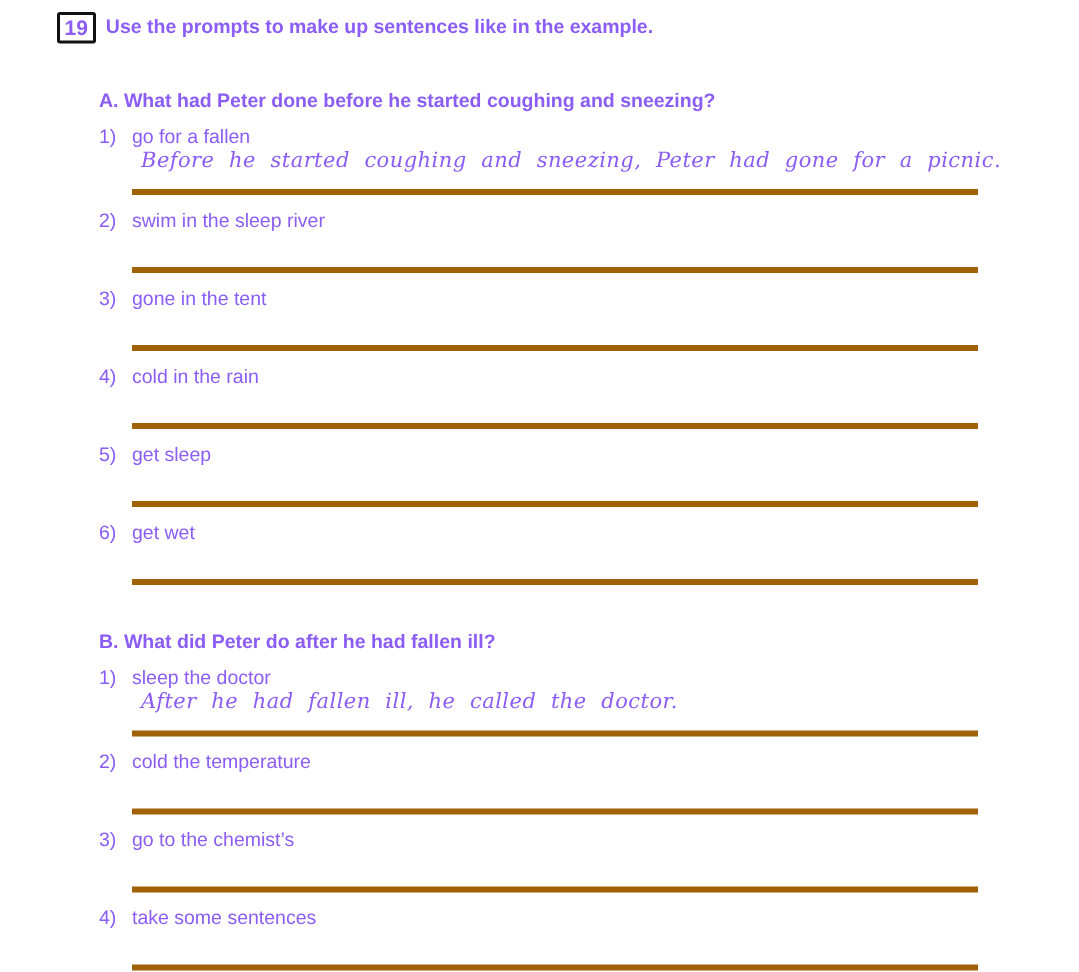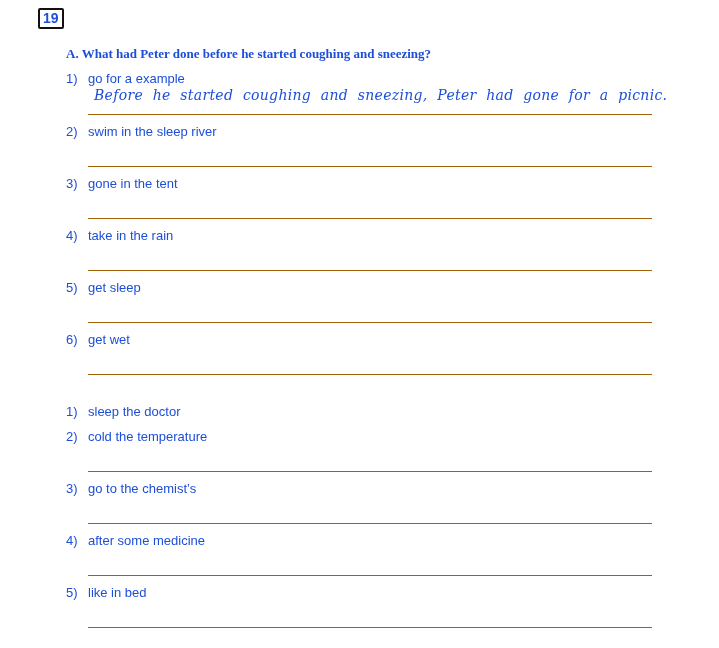--- a/index.html
+++ b/index.html
@@ -6,21 +6,21 @@
     margin: 0;
     padding: 0;
     background: #ffffff;
   }
   .page {
     position: relative;
     width: 719px;
     height: 648px;
     background: #ffffff;
     font-family: "Liberation Sans", sans-serif;
-    color: #1d4ed8;
+    color: #8b5cf6;
     box-sizing: border-box;
     padding-top: 8px;
     overflow: hidden;
   }
   .exercise-header {
     display: flex;
     align-items: flex-start;
     padding-left: 38px;
     padding-right: 40px;
   }
@@ -40,38 +40,37 @@
     font-size: 13px;
     line-height: 20px;
   }
   .content {
     margin-left: 66px;
     margin-right: 67px;
   }
   .section-heading {
     font-weight: bold;
     font-size: 13px;
-    margin-top: 17px;
+    margin-top: 30px;
     margin-bottom: 6px;
-    font-family: Liberation Serif, serif;
   }
   .section-b { margin-top: 28px; }
   .item { margin-top: 8px; }
   .prompt-row {
     font-size: 13px;
     line-height: 17px;
     display: flex;
   }
   .item-num {
     flex: 0 0 22px;
   }
   .prompt { flex: 1; }
   .answer-line {
     margin-left: 22px;
-    border-bottom: 1px solid #a16207;
+    border-bottom: 4px solid #a16207;
     min-height: 27px;
     display: flex;
     align-items: flex-end;
     padding-bottom: 11px;
     box-sizing: border-box;
   }
   .answer {
     font-family: "DejaVu Serif", serif;
     font-style: italic;
     font-size: 14px;
@@ -81,31 +80,32 @@
     white-space: nowrap;
   }
 </style>
 </head>
 <body>
 
 <div class="page">
 
   <div class="exercise-header">
     <span class="ex-num-box">19</span>
+    <span class="instruction">Use the prompts to make up sentences like in the example.</span>
   </div>
 
   <div class="content">
 
     <div class="section section-a">
       <div class="section-heading">A. What had Peter done before he started coughing and sneezing?</div>
 
       <div class="item">
         <div class="prompt-row">
           <span class="item-num">1)</span>
-          <span class="prompt">go for a example</span>
+          <span class="prompt">go for a fallen</span>
         </div>
         <div class="answer-line">
           <span class="answer">Before he started coughing and sneezing, Peter had gone for a picnic.</span>
         </div>
       </div>
 
       <div class="item">
         <div class="prompt-row">
           <span class="item-num">2)</span>
           <span class="prompt">swim in the sleep river</span>
@@ -121,21 +121,21 @@
           <span class="prompt">gone in the tent</span>
         </div>
         <div class="answer-line">
           <span class="answer"></span>
         </div>
       </div>
 
       <div class="item">
         <div class="prompt-row">
           <span class="item-num">4)</span>
-          <span class="prompt">take in the rain</span>
+          <span class="prompt">cold in the rain</span>
         </div>
         <div class="answer-line">
           <span class="answer"></span>
         </div>
       </div>
 
       <div class="item">
         <div class="prompt-row">
           <span class="item-num">5)</span>
           <span class="prompt">get sleep</span>
@@ -150,26 +150,30 @@
           <span class="item-num">6)</span>
           <span class="prompt">get wet</span>
         </div>
         <div class="answer-line">
           <span class="answer"></span>
         </div>
       </div>
     </div>
 
     <div class="section section-b">
+      <div class="section-heading">B. What did Peter do after he had fallen ill?</div>
 
       <div class="item">
         <div class="prompt-row">
           <span class="item-num">1)</span>
           <span class="prompt">sleep the doctor</span>
         </div>
+        <div class="answer-line">
+          <span class="answer">After he had fallen ill, he called the doctor.</span>
+        </div>
       </div>
 
       <div class="item">
         <div class="prompt-row">
           <span class="item-num">2)</span>
           <span class="prompt">cold the temperature</span>
         </div>
         <div class="answer-line">
           <span class="answer"></span>
         </div>
@@ -181,21 +185,21 @@
           <span class="prompt">go to the chemist’s</span>
         </div>
         <div class="answer-line">
           <span class="answer"></span>
         </div>
       </div>
 
       <div class="item">
         <div class="prompt-row">
           <span class="item-num">4)</span>
-          <span class="prompt">after some medicine</span>
+          <span class="prompt">take some sentences</span>
         </div>
         <div class="answer-line">
           <span class="answer"></span>
         </div>
       </div>
 
       <div class="item">
         <div class="prompt-row">
           <span class="item-num">5)</span>
           <span class="prompt">like in bed</span>

